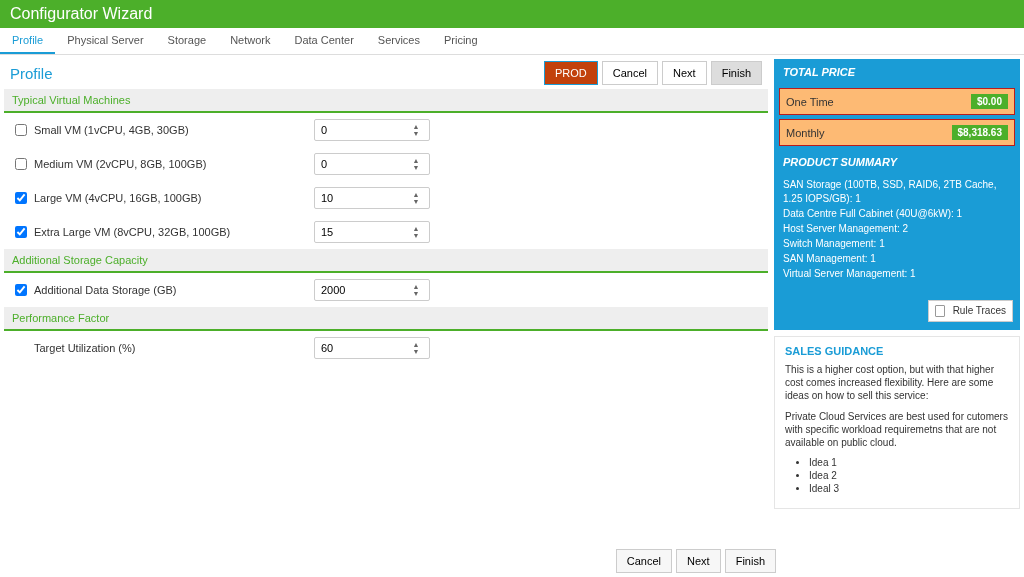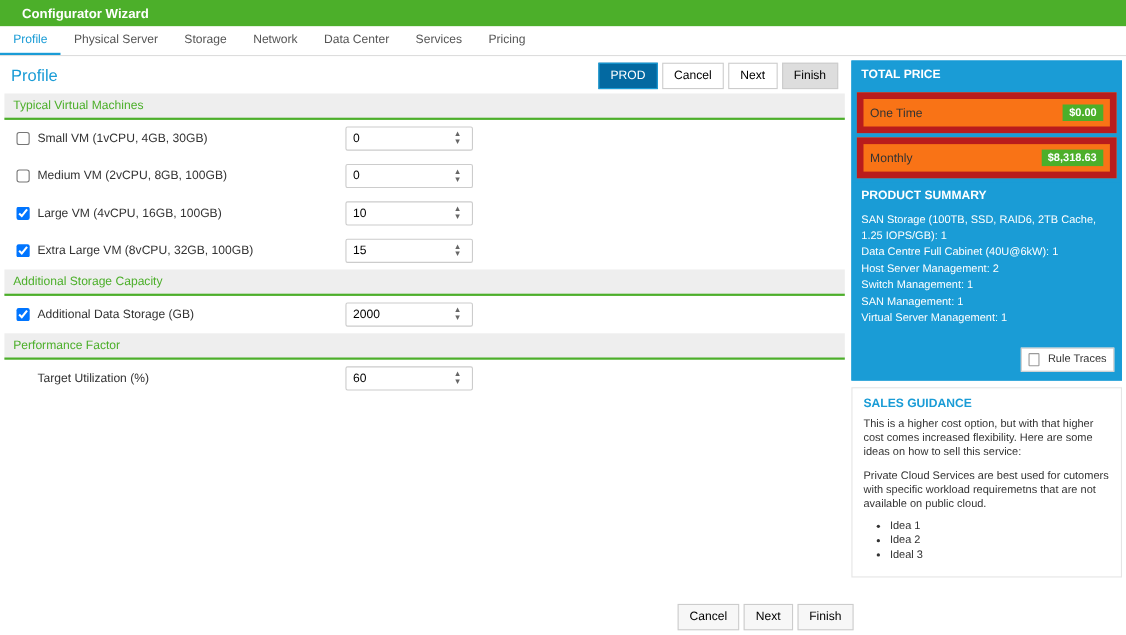--- a/index.html
+++ b/index.html
@@ -1,47 +1,47 @@
 <!DOCTYPE html>
 <html><head>
 <meta charset="utf-8">
 <style>
 * { box-sizing: border-box; margin: 0; padding: 0; }
 body { font-family: Arial, Helvetica, sans-serif; font-size: 11px; background: #fff; color: #333; width: 1024px; height: 577px; overflow: hidden; position: relative; }
 
-.header-bar { background: #4caf2a; color: #fff; padding: 5px 20px; font-size: 12px; font-weight: bold; }
+.header-bar { background: #4caf2a; color: #fff; padding: 5px 10px; font-size: 16px; font-weight: normal; }
 
 .tabs { border-bottom: 1px solid #ddd; display: flex; font-size: 11px; background: #fff; }
 .tabs .tab { padding: 6px 12px; cursor: pointer; color: #555; }
 .tabs .tab.active { color: #1a9cd6; border-bottom: 2px solid #1a9cd6; }
 
 .content-row { display: flex; padding: 4px 4px 0 4px; gap: 6px; }
 .left-pane { flex: 1; }
 .right-pane { width: 246px; }
 
 .title-row { display: flex; justify-content: space-between; align-items: center; padding: 2px 6px 4px 6px; }
 .title-row h2 { color: #1a9cd6; font-size: 15px; font-weight: 500; }
 .btn-row { display: flex; gap: 4px; }
 .btn { border: 1px solid #ccc; background: #fff; padding: 5px 10px; font-size: 11px; cursor: pointer; }
-.btn.primary { background: #0369a1; color: #fff; border-color: #1a9cd6; }
+.btn.primary { background: #c2410c; color: #fff; border-color: #1a9cd6; }
 .btn.finish { background: #ddd; }
 
 .section-head { background: #eee; border-bottom: 2px solid #4caf2a; padding: 5px 8px; color: #4caf2a; font-size: 11px; }
 
 .field-row { display: flex; align-items: center; padding: 6px 10px; }
 .field-check { width: 14px; height: 12px; margin-right: 6px; }
 .field-label { width: 280px; font-size: 11px; color: #333; }
 .spinner { display: flex; align-items: center; border: 1px solid #ccc; height: 22px; border-radius: 2px; width: 116px; }
 .spinner input { border: none; outline: none; width: 92px; padding: 3px 6px; font-size: 11px; background: transparent; }
 .spinner .arrows { width: 18px; display: flex; flex-direction: column; align-items: center; justify-content: center; font-size: 7px; color: #666; line-height: 7px; cursor: pointer; }
 .arrows span { display: block; }
 
 .sidebar-box { border: 1px solid #1a9cd6; background: #1a9cd6; color: #fff; padding: 0; margin-bottom: 6px; }
-.sidebar-title { background: #1a9cd6; color: #fff; font-weight: bold; font-size: 11px; padding: 6px 8px; }
-.price-row { background: #f97316; color: #333; margin: 4px; padding: 5px 6px; display: flex; justify-content: space-between; align-items: center; border: 6px solid #b91c1c; }
+.sidebar-title { background: #1a9cd6; color: #fff; font-weight: bold; font-size: 11px; padding: 6px 8px; font-style: italic; }
+.price-row { background: #fdba74; color: #333; margin: 4px; padding: 5px 6px; display: flex; justify-content: space-between; align-items: center; border: 1px solid #b91c1c; }
 .price-badge { background: #4caf2a; color: #fff; padding: 2px 6px; font-size: 10px; font-weight: bold; }
 .summary-body { padding: 4px 8px 10px 8px; font-size: 10px; line-height: 14px; position: relative; }
 .summary-body div { margin-bottom: 1px; }
 .rule-traces { position: absolute; right: 6px; bottom: 6px; background: #fff; color: #333; border: 1px solid #ccc; padding: 3px 6px; font-size: 10px; display: flex; align-items: center; gap: 8px; cursor: pointer; }
 .rule-traces .icon { width: 10px; height: 12px; border: 1px solid #999; border-radius: 1px; position: relative; }
 
 .guidance { border: 1px solid #e5e5e5; padding: 8px 10px 12px 10px; }
 .guidance h4 { color: #1a9cd6; font-size: 11px; font-weight: bold; margin-bottom: 6px; }
 .guidance p { font-size: 10px; color: #333; margin-bottom: 8px; line-height: 13px; }
 .guidance ul { margin-left: 24px; font-size: 10px; }

